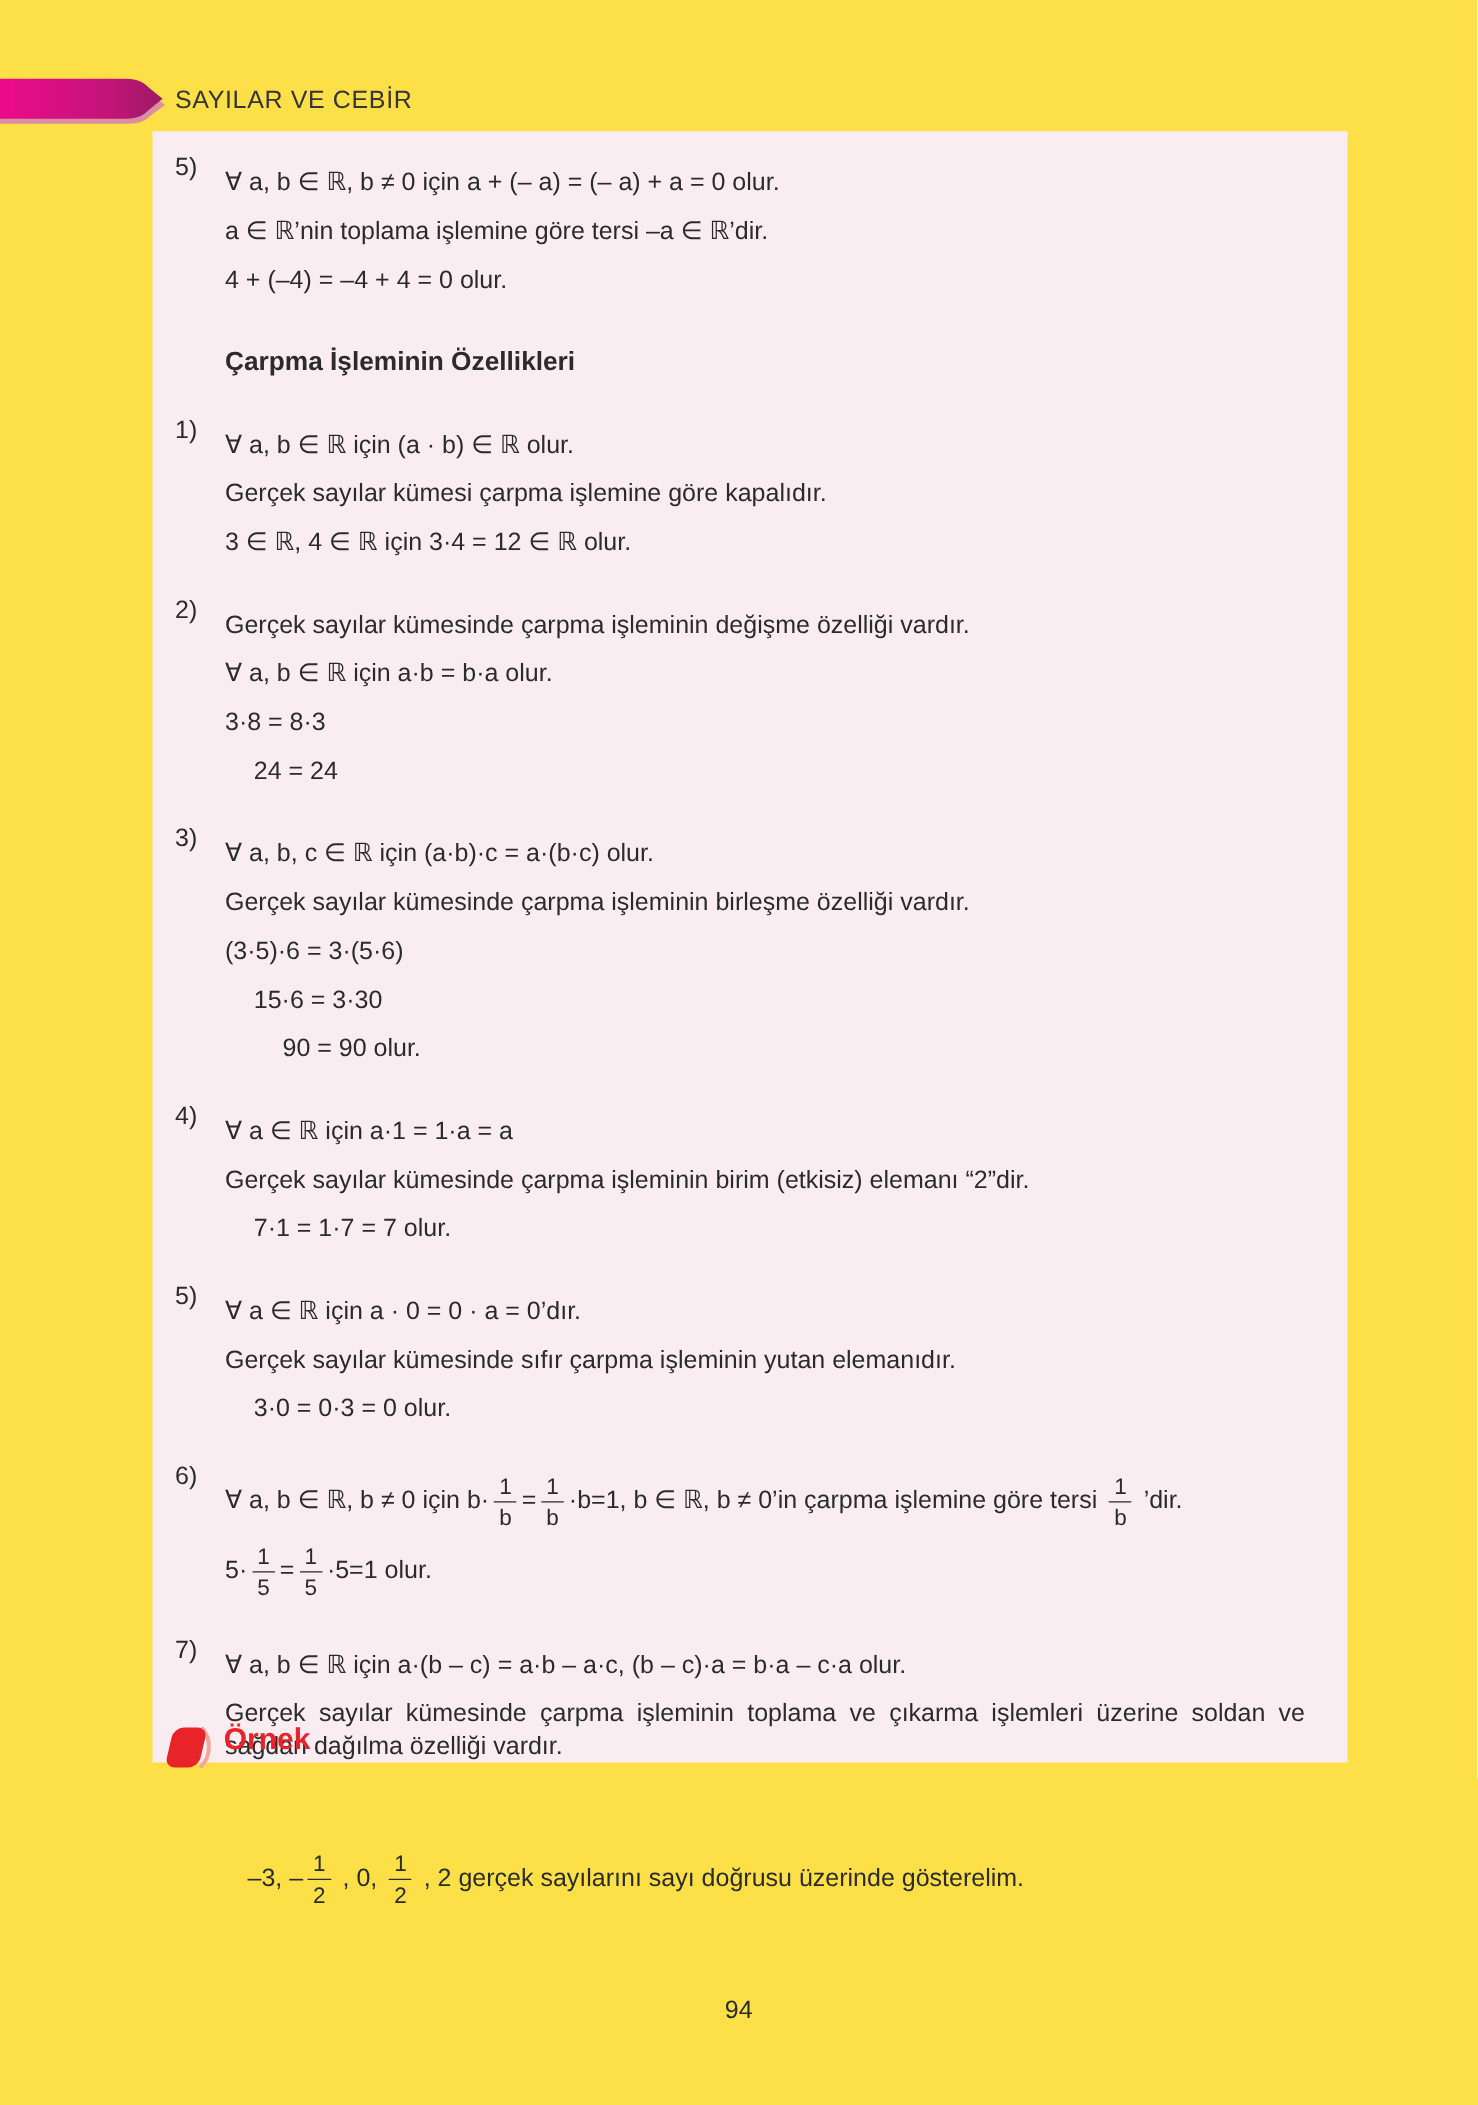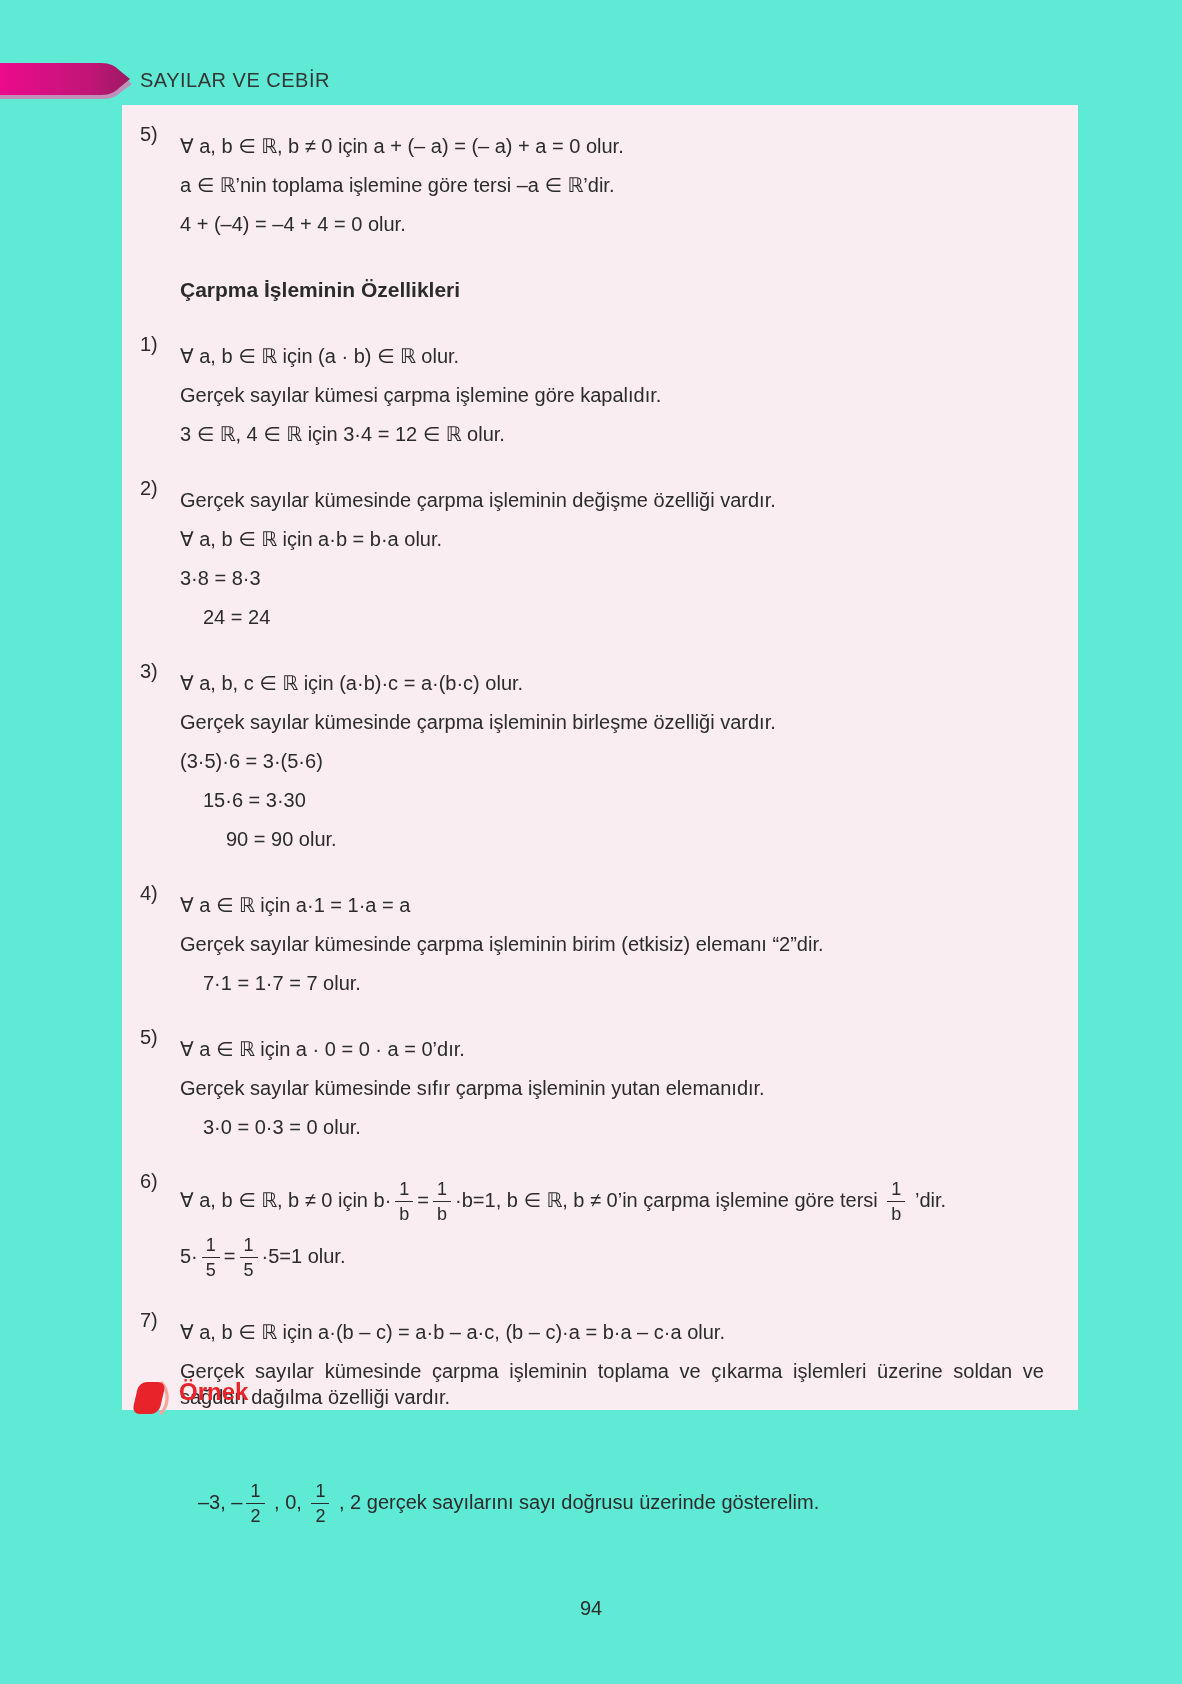--- a/index.html
+++ b/index.html
@@ -1,19 +1,19 @@
 <!DOCTYPE html>
 <html lang="tr"><head>
 <meta charset="utf-8">
 <style>
   html,body{margin:0;padding:0;background:#ffffff;}
   .page{
     position:relative;
     width:1182px;height:1684px;
-    background:#5eead4;
+    background:#fde047;
     font-family:"Liberation Sans","DejaVu Sans",sans-serif;
     color:#2b2b2b;
     overflow:hidden;
   }
   
   .banner{position:absolute;top:60px;left:0;width:136px;height:40px;}
   .page-title{
     position:absolute;left:140px;top:60px;height:40px;
     display:flex;align-items:center;
     font-size:20px;letter-spacing:0.5px;color:#353535;

